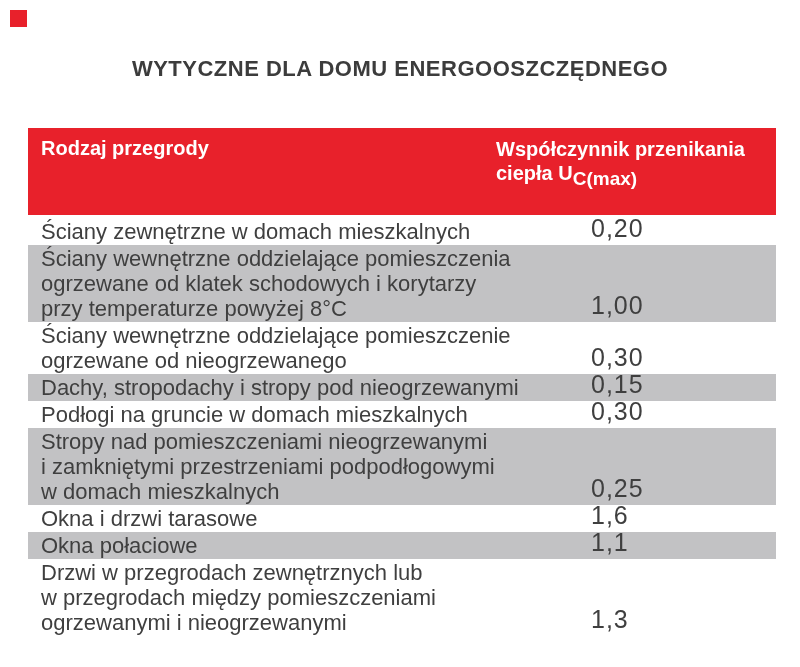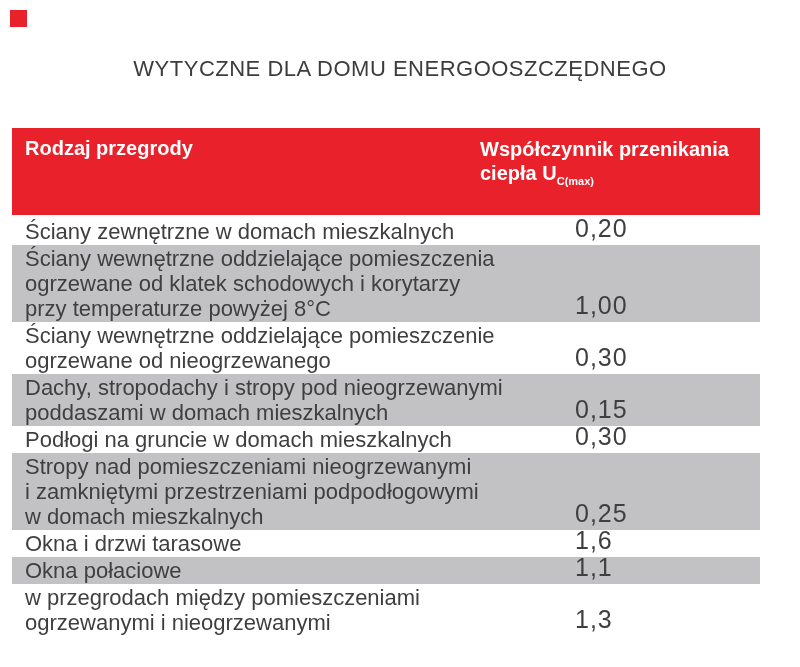--- a/index.html
+++ b/index.html
@@ -11,39 +11,39 @@
     font-family:"Liberation Sans", sans-serif;
   }
   .corner-square{
     position:absolute;left:10px;top:10px;
     width:17px;height:17px;
     background:var(--red);
   }
   .title{
     position:absolute;top:54px;left:0;right:0;
     text-align:center;
-    font-size:22px;font-weight:normal;
+    font-size:22px;font-weight:bold;
     letter-spacing:0.5px;
     color:var(--title);
     line-height:29px;
   }
   .table{
-    position:absolute;left:12px;top:128px;width:748px;
+    position:absolute;left:28px;top:128px;width:748px;
   }
   .thead{
     position:relative;
     background:var(--red);
     height:87px;
     color:var(--header-text);
     font-weight:bold;
     font-size:20px;
   }
   .th-col1{position:absolute;left:13px;top:9px;}
   .th-col2{position:absolute;left:468px;top:9px;line-height:24px;}
-  .th-col2 sub{font-size:11px;}
+  .th-col2 sub{font-size:19px;}
   .tbody{margin-top:3px;}
   .row{
     position:relative;
     padding:1px 0;
   }
   .row.shaded{background:var(--shaded);}
   .cell-label{
     margin-left:13px;
     font-size:22px;
     line-height:25px;
@@ -96,21 +96,20 @@
         <div class="row">
           <div class="cell-label">
             <div>Ściany wewnętrzne oddzielające pomieszczenie</div>
             <div>ogrzewane od nieogrzewanego</div>
           </div>
           <div class="cell-value">0,30</div>
         </div>
         <div class="row shaded">
           <div class="cell-label">
             <div>Dachy, stropodachy i stropy pod nieogrzewanymi</div>
-            <div>poddaszami w domach mieszkalnych</div>
           </div>
           <div class="cell-value">0,15</div>
         </div>
         <div class="row">
           <div class="cell-label">
             <div>Podłogi na gruncie w domach mieszkalnych</div>
           </div>
           <div class="cell-value">0,30</div>
         </div>
         <div class="row shaded">
@@ -128,20 +127,21 @@
           <div class="cell-value">1,6</div>
         </div>
         <div class="row shaded">
           <div class="cell-label">
             <div>Okna połaciowe</div>
           </div>
           <div class="cell-value">1,1</div>
         </div>
         <div class="row">
           <div class="cell-label">
+            <div>Drzwi w przegrodach zewnętrznych lub</div>
             <div>w przegrodach między pomieszczeniami</div>
             <div>ogrzewanymi i nieogrzewanymi</div>
           </div>
           <div class="cell-value">1,3</div>
         </div>
       </div>
 
   </div>
 </div>
 

